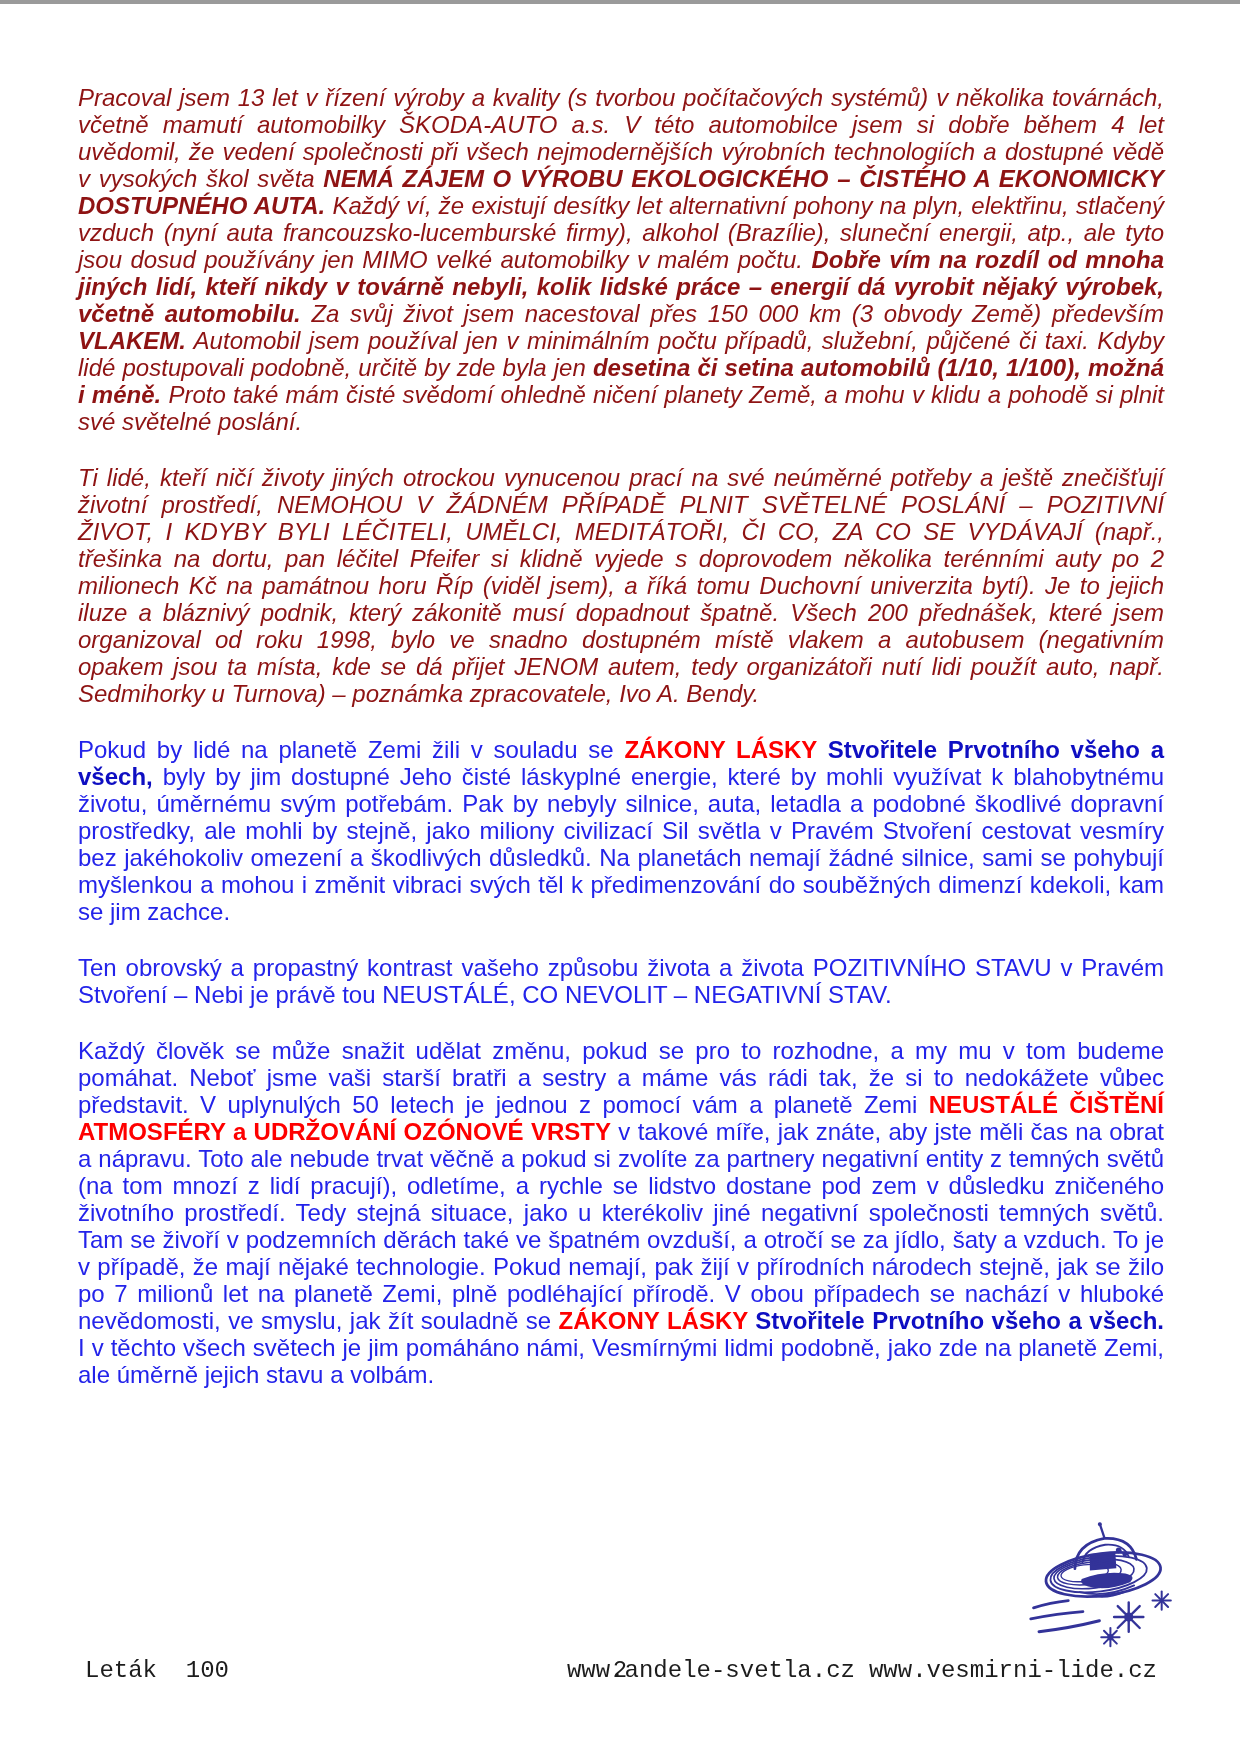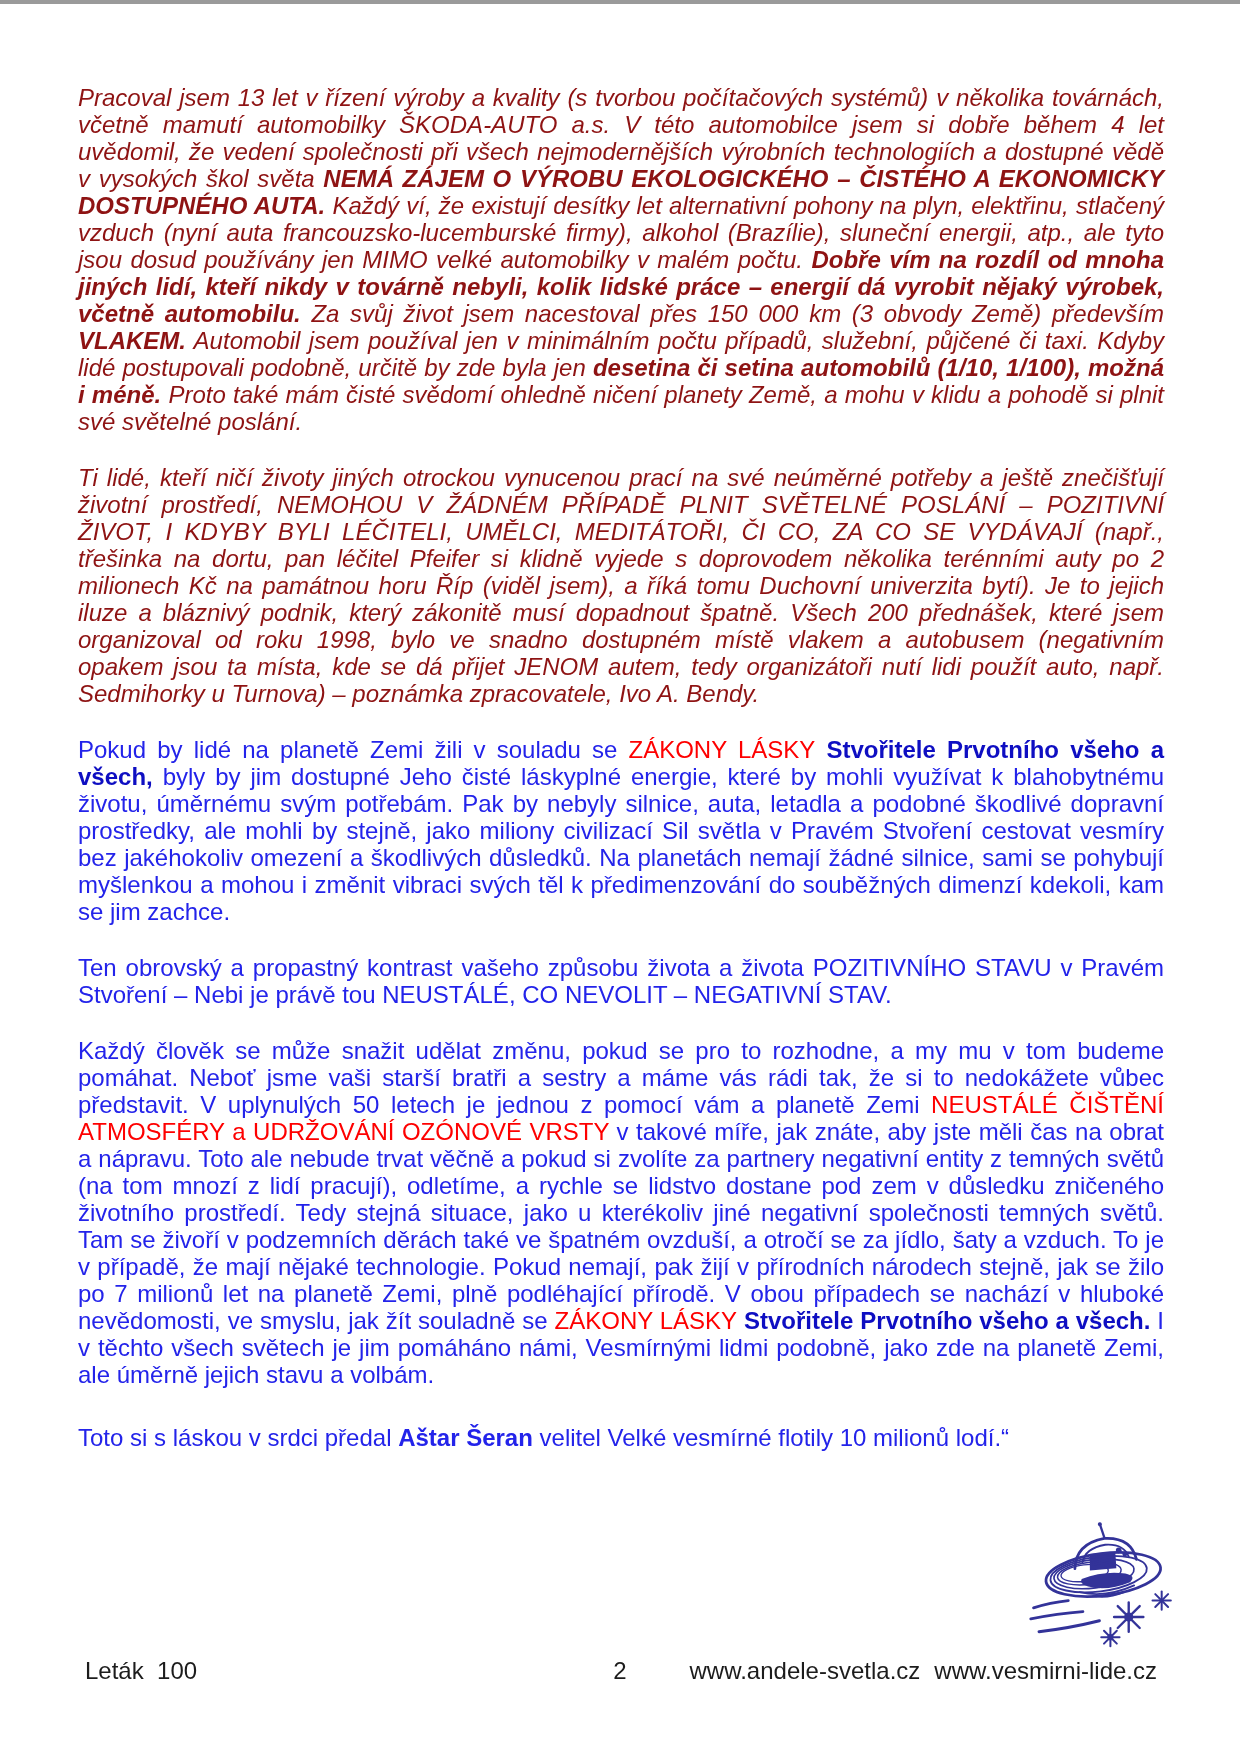--- a/index.html
+++ b/index.html
@@ -23,46 +23,46 @@
     font-size:24px;
     line-height:27px;
   }
   .content{padding:80px 76px 0 78px;}
   .para{margin:0 0 0 0;text-align:justify;}
   .para + .para{margin-top:29px;}
   .para.mt-lg{margin-top:36px;}
   .maroon-italic{color:var(--maroon);font-style:italic;}
   .blue{color:var(--blue);}
   .bold{font-weight:bold;}
-  .bold-red{font-weight:normal;color:var(--red);font-style:normal;}
+  .bold-red{font-weight:bold;color:var(--red);font-style:normal;}
   .bold-navy{font-weight:bold;color:var(--navy);font-style:normal;}
   .ufo-wrap{position:absolute;left:1026px;top:1516px;width:156px;height:130px;}
   .footer{
     position:absolute;left:0;top:1653px;width:100%;
     padding:0 83px 0 85px;
     display:flex;align-items:flex-end;
     color:var(--footer_text);
     font-size:24px;
+    font-family:Liberation Mono, monospace;
   }
   .doc-label{white-space:pre;}
   .page-num{position:absolute;left:0;width:100%;text-align:center;}
   .footer-links{margin-left:auto;display:flex;gap:14px;position:relative;}
 </style>
 </head>
 <body>
 
 <div class="page">
 
   <div class="content">
       <p class="para maroon-italic"><span>Pracoval jsem 13 let v řízení výroby a kvality (s tvorbou počítačových systémů) v několika továrnách, včetně mamutí automobilky ŠKODA-AUTO a.s. V této automobilce jsem si dobře během 4 let uvědomil, že vedení společnosti při všech nejmodernějších výrobních technologiích a dostupné vědě v vysokých škol světa </span><span class="bold">NEMÁ ZÁJEM O VÝROBU EKOLOGICKÉHO – ČISTÉHO A EKONOMICKY DOSTUPNÉHO AUTA.</span><span> Každý ví, že existují desítky let alternativní pohony na plyn, elektřinu, stlačený vzduch (nyní auta francouzsko-lucemburské firmy), alkohol (Brazílie), sluneční energii, atp., ale tyto jsou dosud používány jen MIMO velké automobilky v malém počtu. </span><span class="bold">Dobře vím na rozdíl od mnoha jiných lidí, kteří nikdy v továrně nebyli, kolik lidské práce – energií dá vyrobit nějaký výrobek, včetně automobilu.</span><span> Za svůj život jsem nacestoval přes 150 000 km (3 obvody Země) především </span><span class="bold">VLAKEM.</span><span> Automobil jsem používal jen v minimálním počtu případů, služební, půjčené či taxi. Kdyby lidé postupovali podobně, určitě by zde byla jen </span><span class="bold">desetina či setina automobilů (1/10, 1/100), možná i méně.</span><span> Proto také mám čisté svědomí ohledně ničení planety Země, a mohu v klidu a pohodě si plnit své světelné poslání.</span></p>
       <p class="para maroon-italic"><span> Ti lidé, kteří ničí životy jiných otrockou vynucenou prací na své neúměrné potřeby a ještě znečišťují životní prostředí, NEMOHOU V ŽÁDNÉM PŘÍPADĚ PLNIT SVĚTELNÉ POSLÁNÍ – POZITIVNÍ ŽIVOT, I KDYBY BYLI LÉČITELI, UMĚLCI, MEDITÁTOŘI, ČI CO, ZA CO SE VYDÁVAJÍ (např., třešinka na dortu, pan léčitel Pfeifer si klidně vyjede s doprovodem několika terénními auty po 2 milionech Kč na památnou horu Říp (viděl jsem), a říká tomu Duchovní univerzita bytí). Je to jejich iluze a bláznivý podnik, který zákonitě musí dopadnout špatně. Všech 200 přednášek, které jsem organizoval od roku 1998, bylo ve snadno dostupném místě vlakem a autobusem (negativním opakem jsou ta místa, kde se dá přijet JENOM autem, tedy organizátoři nutí lidi použít auto, např. Sedmihorky u Turnova) – poznámka zpracovatele, Ivo A. Bendy.</span></p>
       <p class="para blue"><span>Pokud by lidé na planetě Zemi žili v souladu se </span><span class="bold-red">ZÁKONY LÁSKY</span><span class="bold-navy"> Stvořitele Prvotního všeho a všech,</span><span> byly by jim dostupné Jeho čisté láskyplné energie, které by mohli využívat k blahobytnému životu, úměrnému svým potřebám. Pak by nebyly silnice, auta, letadla a podobné škodlivé dopravní prostředky, ale mohli by stejně, jako miliony civilizací Sil světla v Pravém Stvoření cestovat vesmíry bez jakéhokoliv omezení a škodlivých důsledků. Na planetách nemají žádné silnice, sami se pohybují myšlenkou a mohou i změnit vibraci svých těl k předimenzování do souběžných dimenzí kdekoli, kam se jim zachce.</span></p>
       <p class="para blue"><span>Ten obrovský a propastný kontrast vašeho způsobu života a života POZITIVNÍHO STAVU v Pravém Stvoření – Nebi je právě tou NEUSTÁLÉ, CO NEVOLIT – NEGATIVNÍ STAV.</span></p>
       <p class="para blue"><span>Každý člověk se může snažit udělat změnu, pokud se pro to rozhodne, a my mu v tom budeme pomáhat. Neboť jsme vaši starší bratři a sestry a máme vás rádi tak, že si to nedokážete vůbec představit. V uplynulých 50 letech je jednou z pomocí vám a planetě Zemi </span><span class="bold-red">NEUSTÁLÉ ČIŠTĚNÍ ATMOSFÉRY a UDRŽOVÁNÍ OZÓNOVÉ VRSTY</span><span> v takové míře, jak znáte, aby jste měli čas na obrat a nápravu. Toto ale nebude trvat věčně a pokud si zvolíte za partnery negativní entity z temných světů (na tom mnozí z lidí pracují), odletíme, a rychle se lidstvo dostane pod zem v důsledku zničeného životního prostředí. Tedy stejná situace, jako u kterékoliv jiné negativní společnosti temných světů. Tam se živoří v podzemních děrách také ve špatném ovzduší, a otročí se za jídlo, šaty a vzduch. To je v případě, že mají nějaké technologie. Pokud nemají, pak žijí v přírodních národech stejně, jak se žilo po 7 milionů let na planetě Zemi, plně podléhající přírodě. V obou případech se nachází v hluboké nevědomosti, ve smyslu, jak žít souladně se </span><span class="bold-red">ZÁKONY LÁSKY</span><span class="bold-navy"> Stvořitele Prvotního všeho a všech.</span><span> I v těchto všech světech je jim pomáháno námi, Vesmírnými lidmi podobně, jako zde na planetě Zemi, ale úměrně jejich stavu a volbám.</span></p>
-      <p class="para blue mt-lg"><span>Toto si s láskou v srdci předal </span><span class="bold">Aštar Šeran</span><span> velitel Velké vesmírné flotily 10 milionů lodí.“</span></p>
     </div>
 
   <div class="ufo-wrap">
     <svg viewBox="0 0 170 142" width="156" height="130">
       <g stroke="#333399" fill="none" stroke-linecap="round">
         <g transform="rotate(-7 80 58)">
 
           <line x1="90" y1="20" x2="87" y2="5" stroke-width="2.5"></line>
           <circle cx="87" cy="5" r="2.2" fill="#333399" stroke="none"></circle>
 

